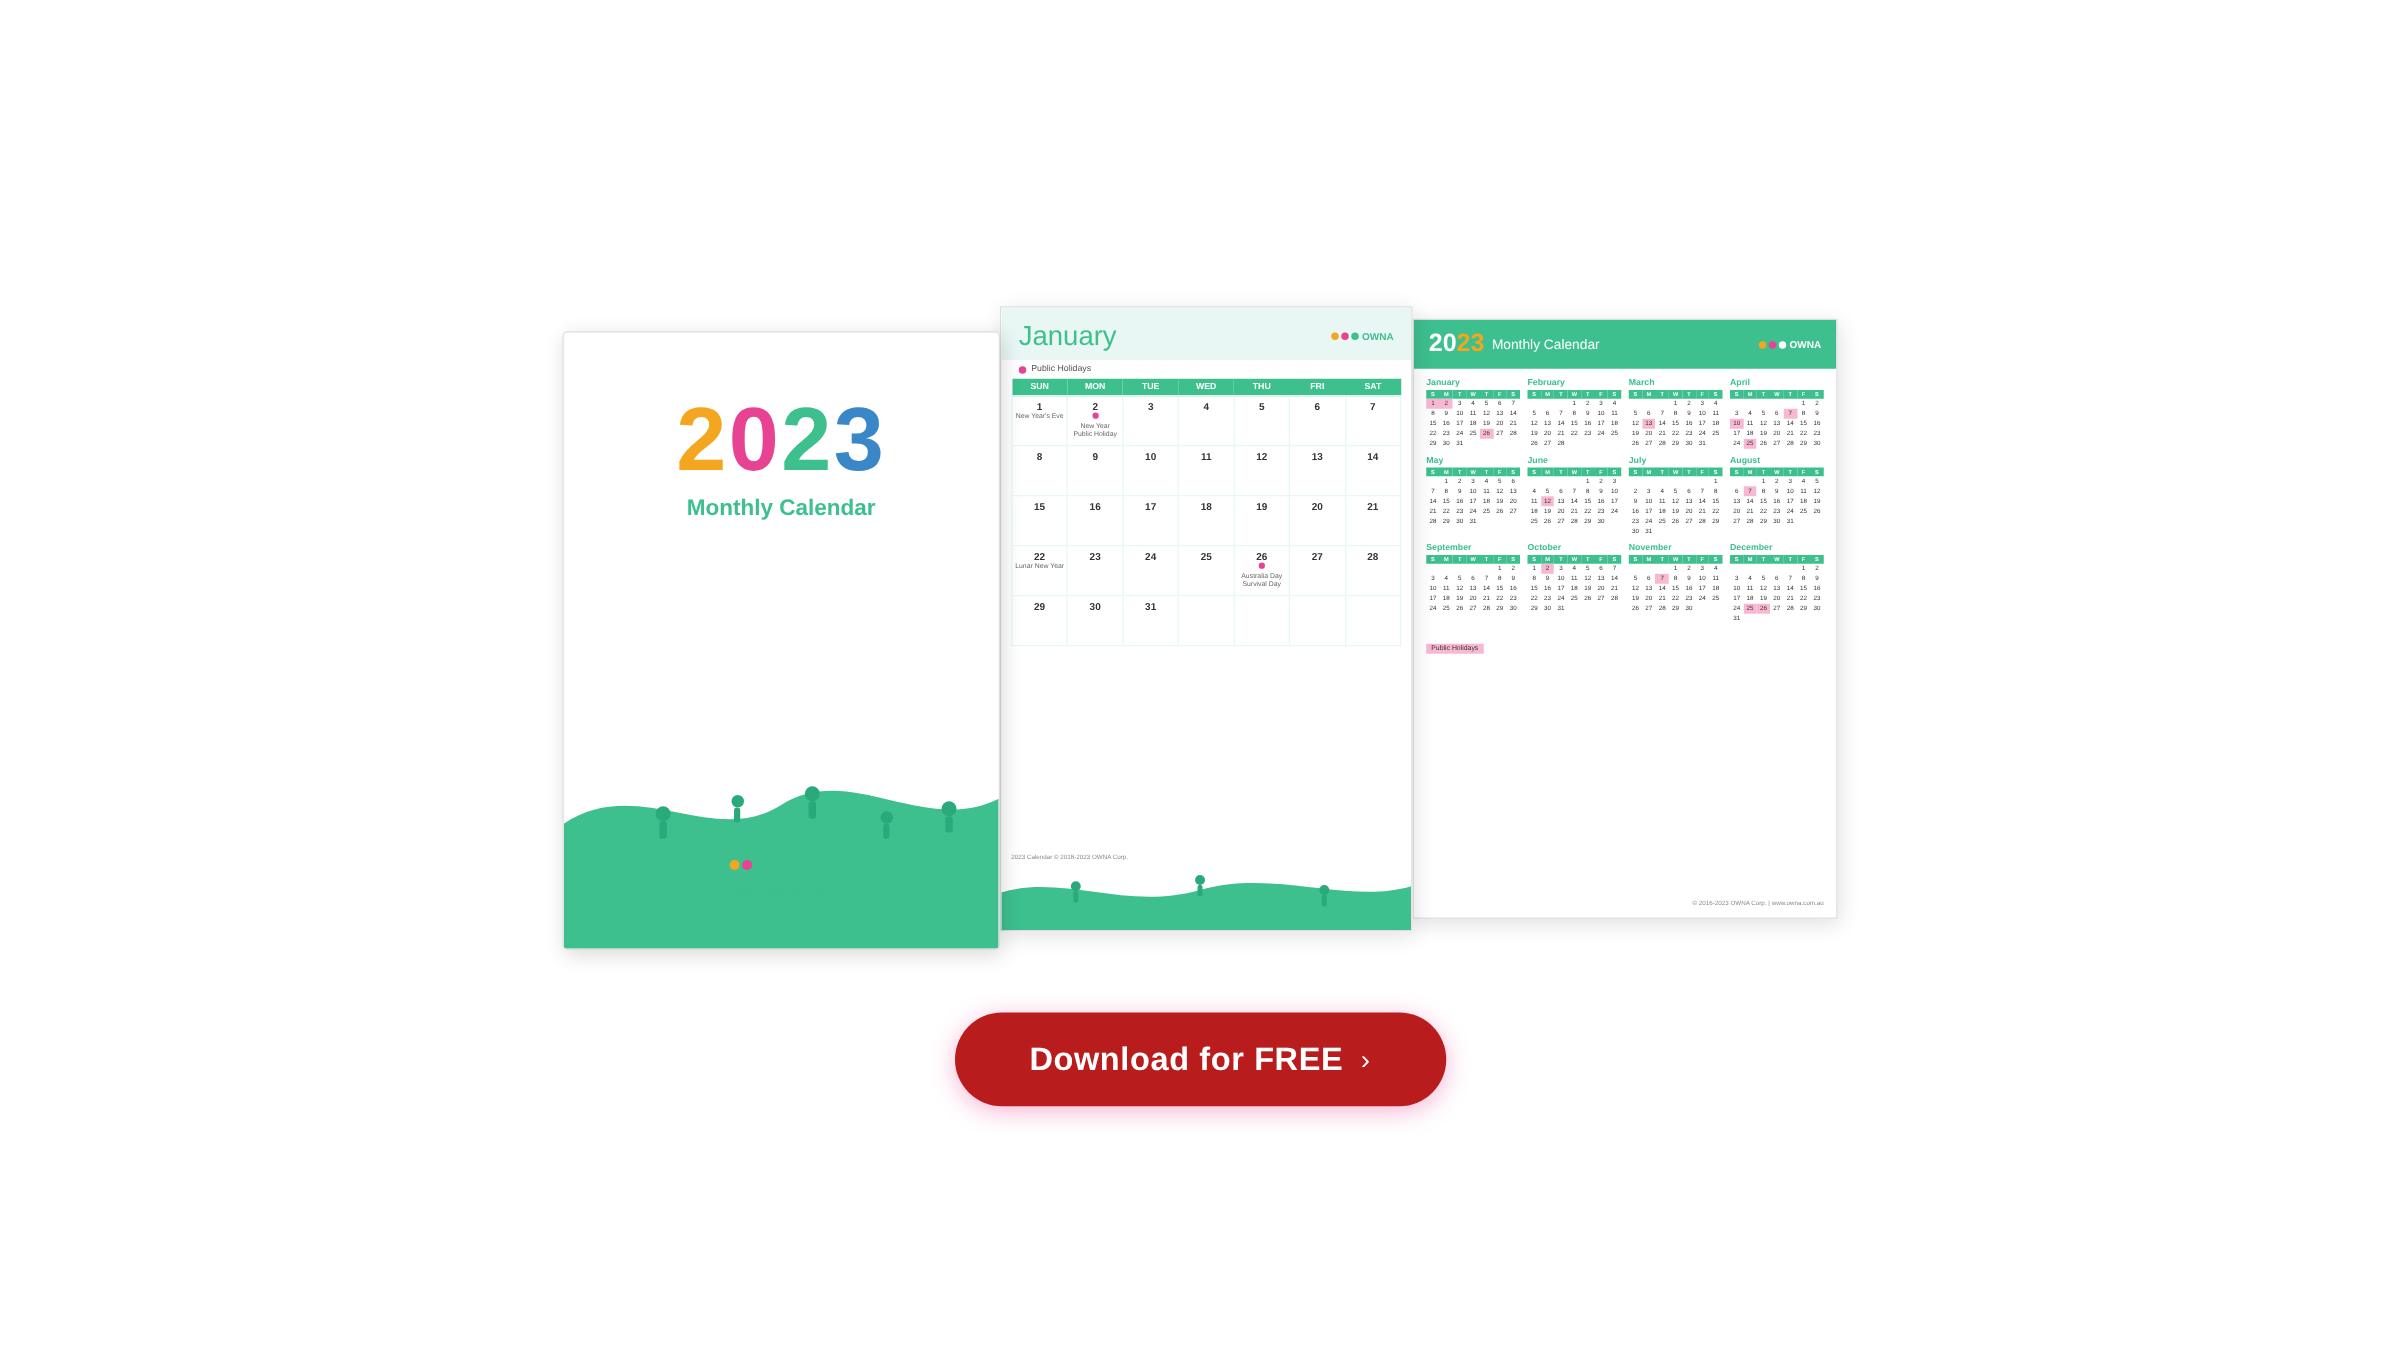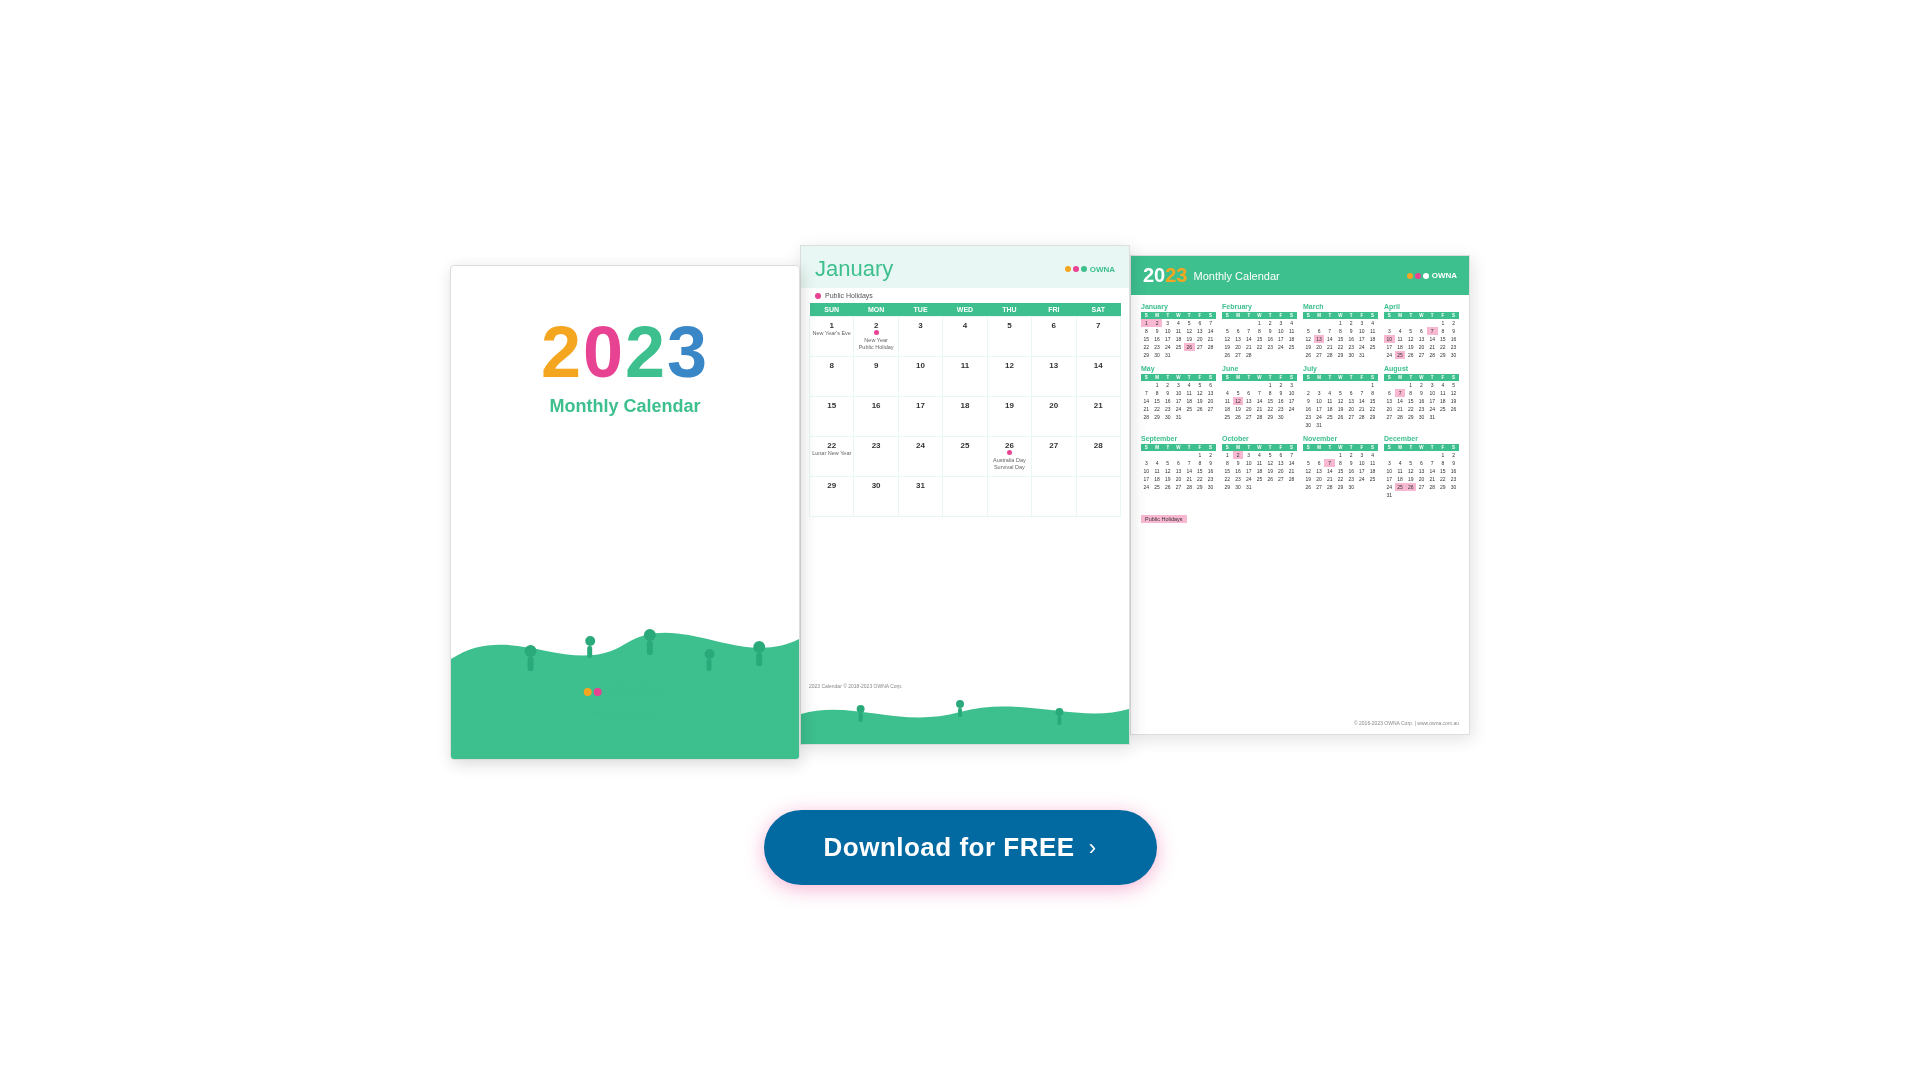--- a/index.html
+++ b/index.html
@@ -309,21 +309,21 @@
       padding: 1px 4px;
       font-size: 5.5px;
       color: #333;
       margin-top: 4px;
       margin-left: 10px;
     }
 
     
     .download-btn {
       margin-top: 50px;
-      background: #0369a1;
+      background: #b91c1c;
       color: white;
       border: none;
       border-radius: 40px;
       padding: 22px 60px;
       font-size: 26px;
       font-weight: 600;
       cursor: pointer;
       display: flex;
       align-items: center;
       gap: 14px;

